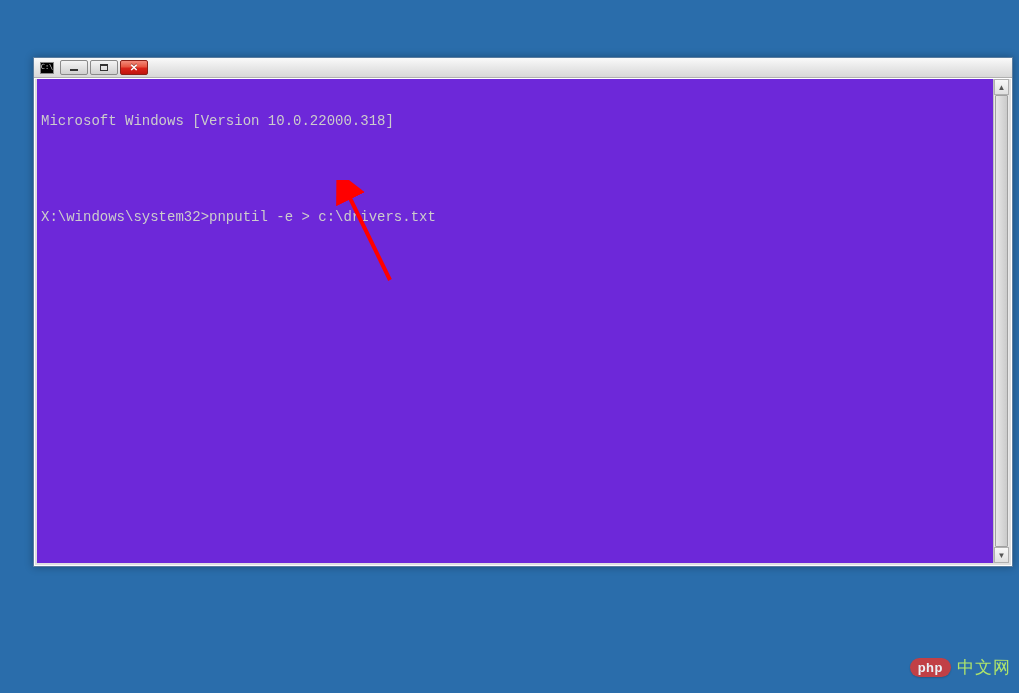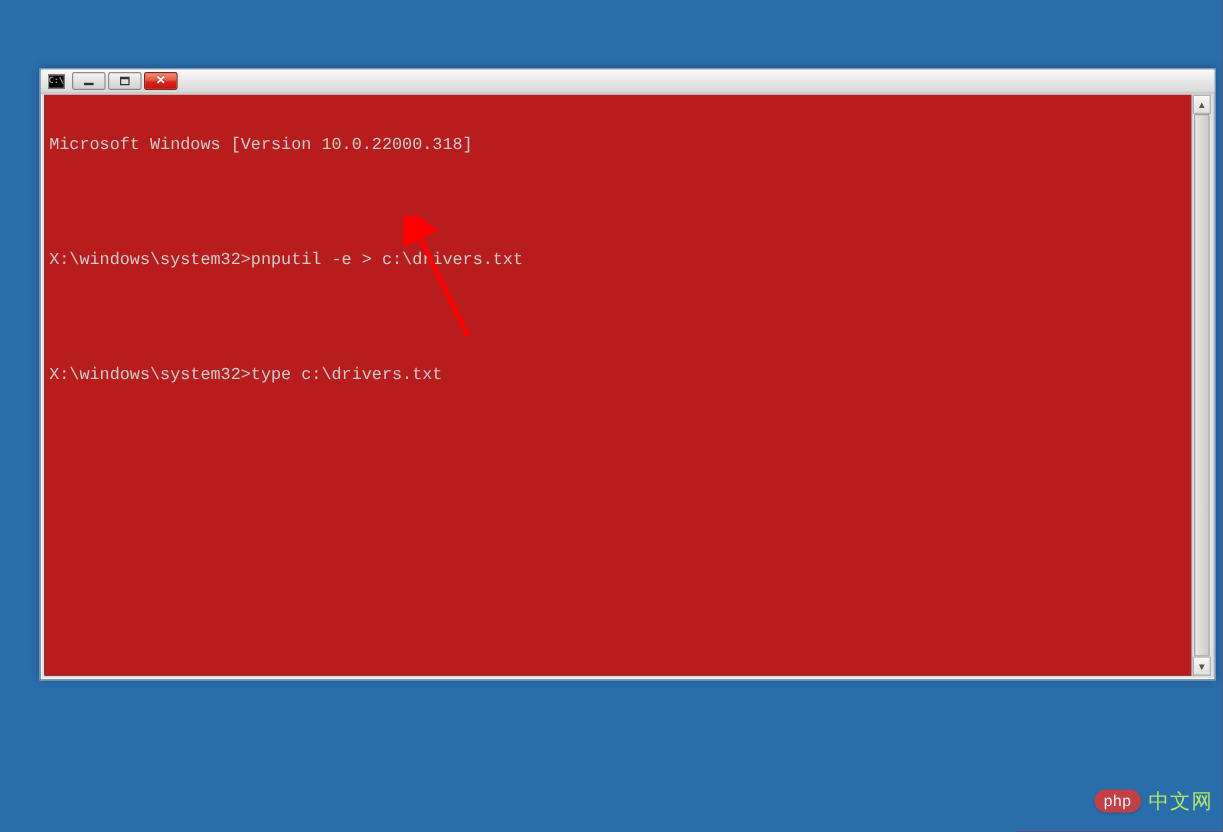--- a/index.html
+++ b/index.html
@@ -99,21 +99,21 @@
       flex: 1;
       display: flex;
       background: #000;
       border: 2px solid #e0e0e0;
       border-top: none;
       position: relative;
       margin: 1px;
     }
     .terminal {
       flex: 1;
-      background: #b91c1c;
+      background: #6d28d9;
       color: #cccccc;
       font-family: "Consolas", "Courier New", monospace;
       font-size: 14px;
       line-height: 16px;
       padding: 2px 4px;
       white-space: pre;
       overflow: hidden;
     }
     .terminal .line {
       min-height: 16px;
@@ -163,21 +163,21 @@
       bottom: 14px;
       display: flex;
       align-items: center;
       gap: 6px;
       opacity: 0.9;
     }
     .watermark-badge {
       background: #d23c3c;
       color: #fff;
       font-size: 13px;
-      font-weight: normal;
+      font-weight: bold;
       padding: 2px 8px;
       border-radius: 10px;
       letter-spacing: 0.5px;
       box-shadow: 0 1px 2px rgba(0,0,0,0.2);
     }
     .watermark-text {
       color: #bef264;
       font-size: 17px;
       letter-spacing: 1px;
     }
@@ -202,21 +202,20 @@
       </div>
     </div>
   </div>
 
   <div class="terminal-wrap">
     <div class="terminal">
       <div class="line">Microsoft Windows [Version 10.0.22000.318]</div>
       <div class="line"></div>
       <div class="line">X:\windows\system32&gt;pnputil -e &gt; c:\drivers.txt</div>
       <div class="line"></div>
-      <div class="line">X:\windows\system32&gt;type c:\drivers.txt</div>
     </div>
     <div class="scrollbar">
       <div class="scroll-arrow">▲</div>
       <div class="scroll-track">
         <div class="scroll-thumb"></div>
       </div>
       <div class="scroll-arrow">▼</div>
     </div>
   </div>
 </div>

